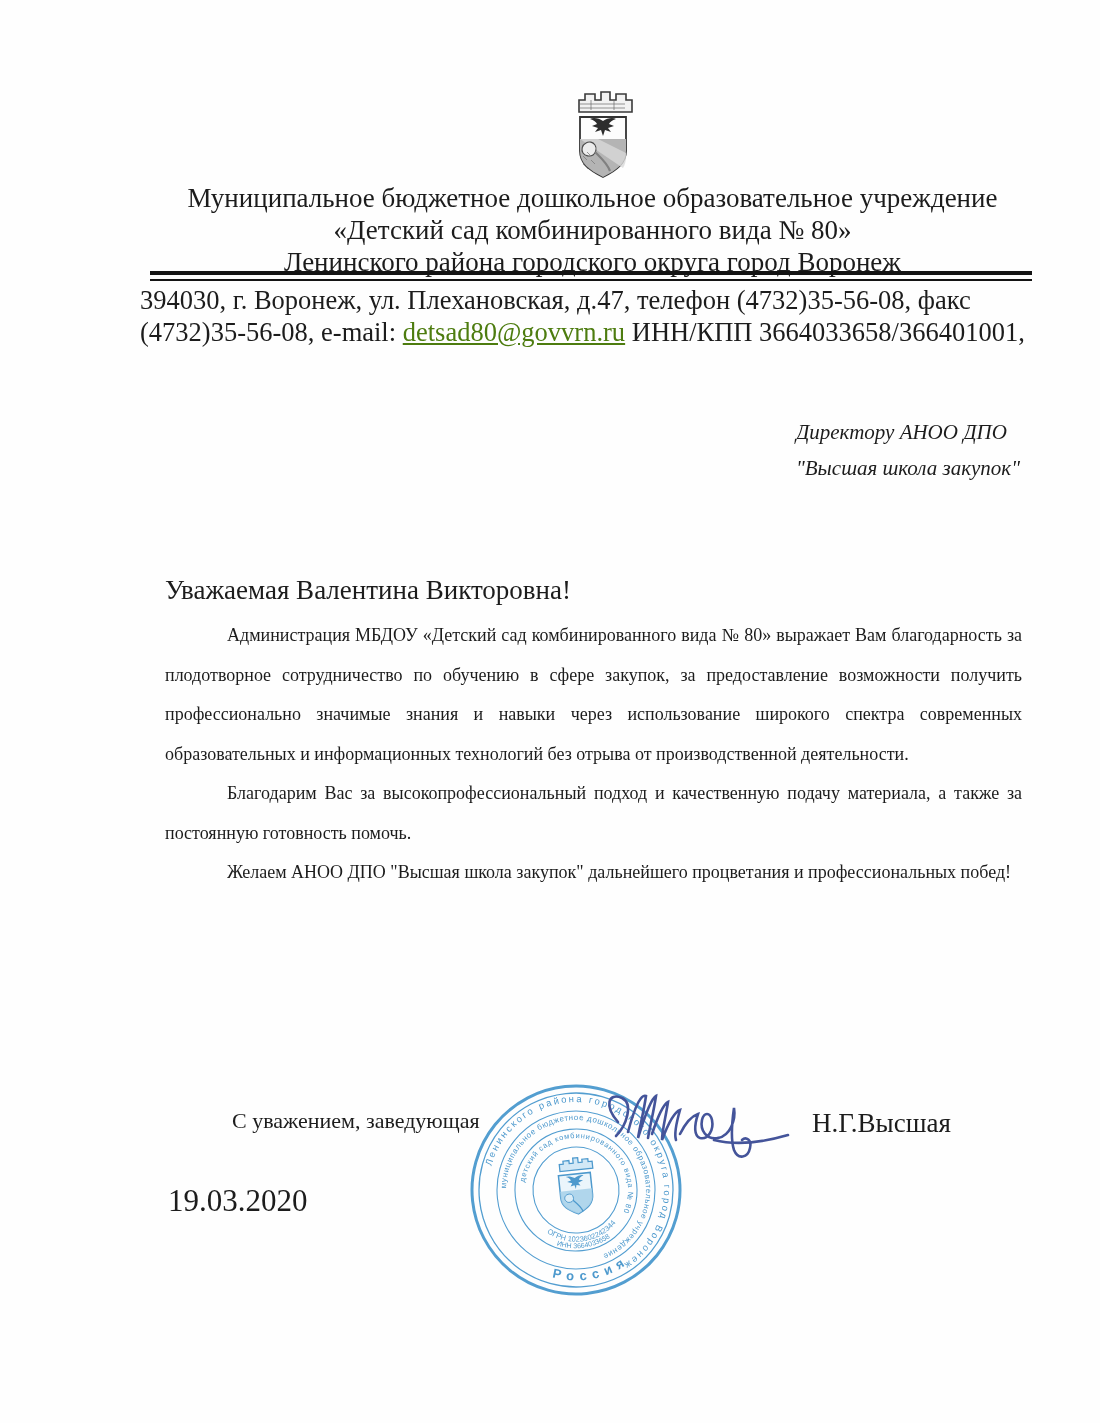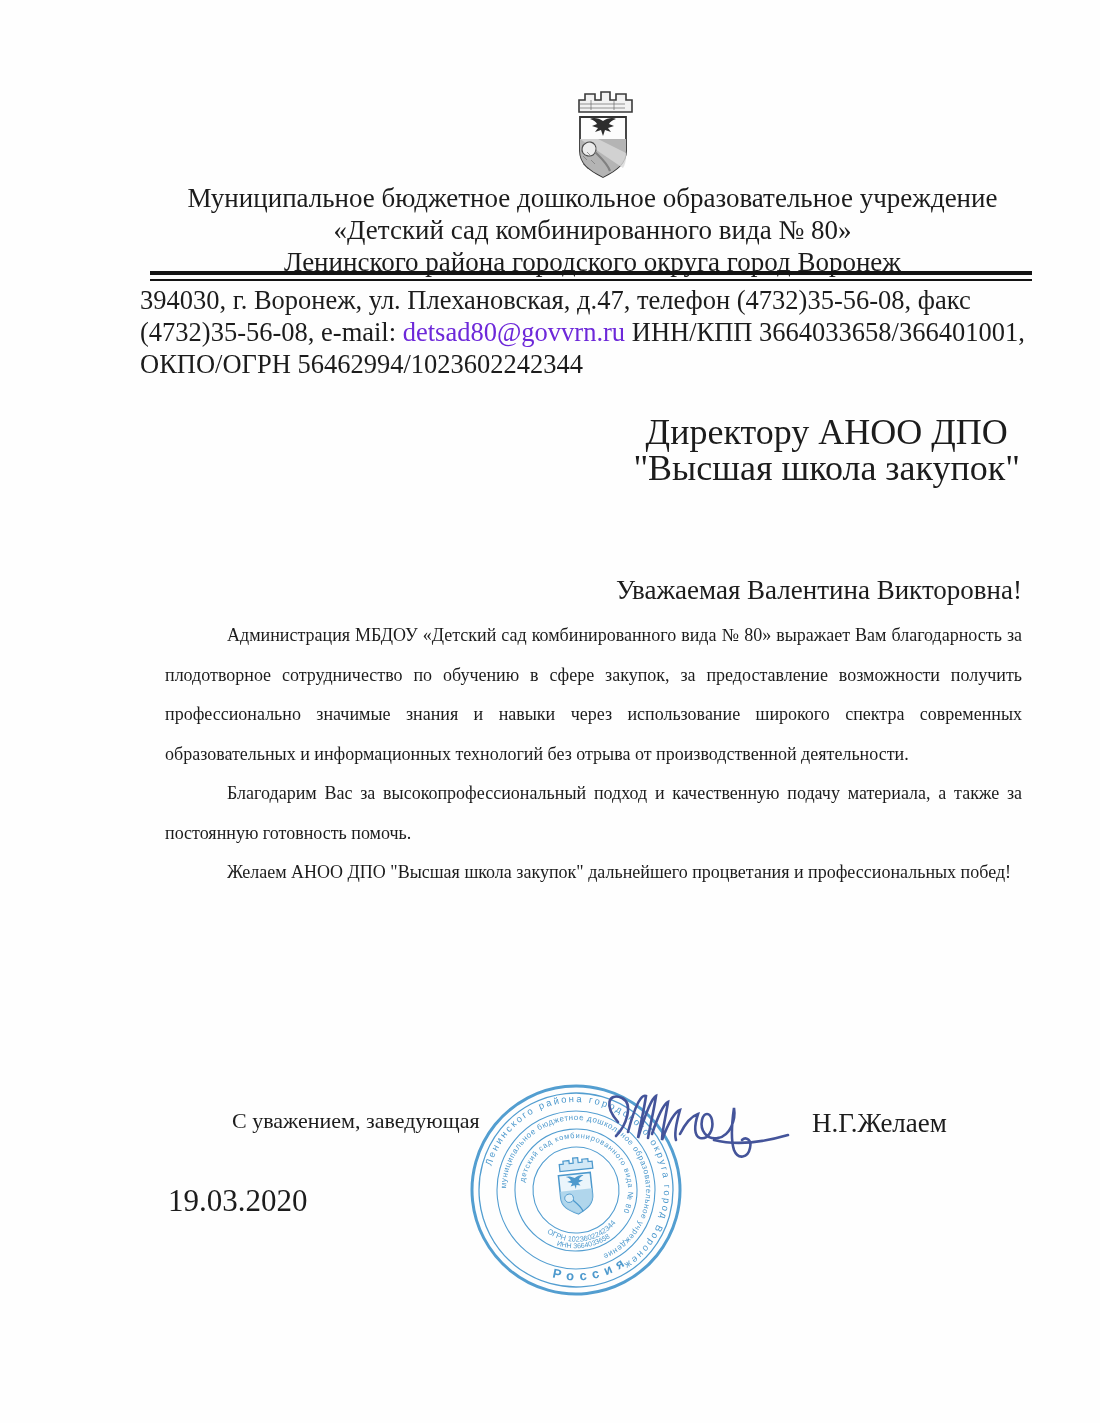--- a/index.html
+++ b/index.html
@@ -31,31 +31,31 @@
     height: 4px;
     border-top: 4px solid #141414;
     border-bottom: 2px solid #141414;
   }
   .contacts-block {
     position: absolute;
     top: 284px; left: 140px; width: 905px;
     text-align: left;
     font-size: 26.5px; line-height: 32px;
   }
-  .email-link { color: #6d28d9; }
+  .email-link { text-decoration: underline; color: #4d7c0f; }
   .addressee-block {
     position: absolute;
     top: 414px; right: 80px;
-    text-align: center;
-    font-size: 36px; line-height: 36px;
+    text-align: left;
+    font-size: 21px; line-height: 36px; font-style: italic;
   }
   .salutation {
     position: absolute;
     top: 575px; left: 165px; width: 857px;
-    text-align: right;
+    text-align: left;
     font-size: 27px;
   }
   .body-text {
     position: absolute;
     top: 616px; left: 165px; width: 857px;
     font-size: 18px; line-height: 39.5px;
     text-align: justify;
     hyphens: none;
   }
   .body-text p { margin: 0; text-indent: 62px; }
@@ -108,38 +108,37 @@
     <div>Муниципальное бюджетное дошкольное образовательное учреждение</div>
     <div>«Детский сад комбинированного вида № 80»</div>
     <div>Ленинского района городского округа город Воронеж</div>
   </div>
 
   <div class="divider"></div>
 
   <div class="contacts-block">
     <span>394030, г. Воронеж, ул. Плехановская, д.47, телефон (4732)35-56-08, факс</span><br>
     <span>(4732)35-56-08, e-mail: </span><span class="email-link">detsad80@govvrn.ru</span><span> ИНН/КПП 3664033658/366401001,</span><br>
-    <span>ОКПО/ОГРН 56462994/1023602242344</span>
   </div>
 
   <div class="addressee-block">
     <div>Директору АНОО ДПО</div>
     <div>"Высшая школа закупок"</div>
   </div>
 
   <div class="salutation">Уважаемая Валентина Викторовна!</div>
 
   <div class="body-text">
     <p>Администрация МБДОУ «Детский сад комбинированного вида № 80» выражает Вам благодарность за плодотворное сотрудничество по обучению в сфере закупок, за предоставление возможности получить профессионально значимые знания и навыки через использование широкого спектра современных образовательных и информационных технологий без отрыва от производственной деятельности.</p>
     <p>Благодарим Вас за высокопрофессиональный подход и качественную подачу материала, а также за постоянную готовность помочь.</p>
     <p>Желаем АНОО ДПО "Высшая школа закупок" дальнейшего процветания и профессиональных побед!</p>
   </div>
 
   <div class="sig-prefix">С уважением, заведующая</div>
-  <div class="sig-name">Н.Г.Желаем</div>
+  <div class="sig-name">Н.Г.Высшая</div>
   <div class="date-line">19.03.2020</div>
 
   <svg class="seal" viewBox="0 0 220 220">
     <g fill="none" stroke="#4596cd">
       <circle cx="110" cy="110" r="104" stroke-width="3"></circle>
       <circle cx="110" cy="110" r="97" stroke-width="1.3"></circle>
       <circle cx="110" cy="110" r="79" stroke-width="1.1"></circle>
       <circle cx="110" cy="110" r="61" stroke-width="1.1"></circle>
       <circle cx="110" cy="110" r="43" stroke-width="1.1"></circle>
     </g>

